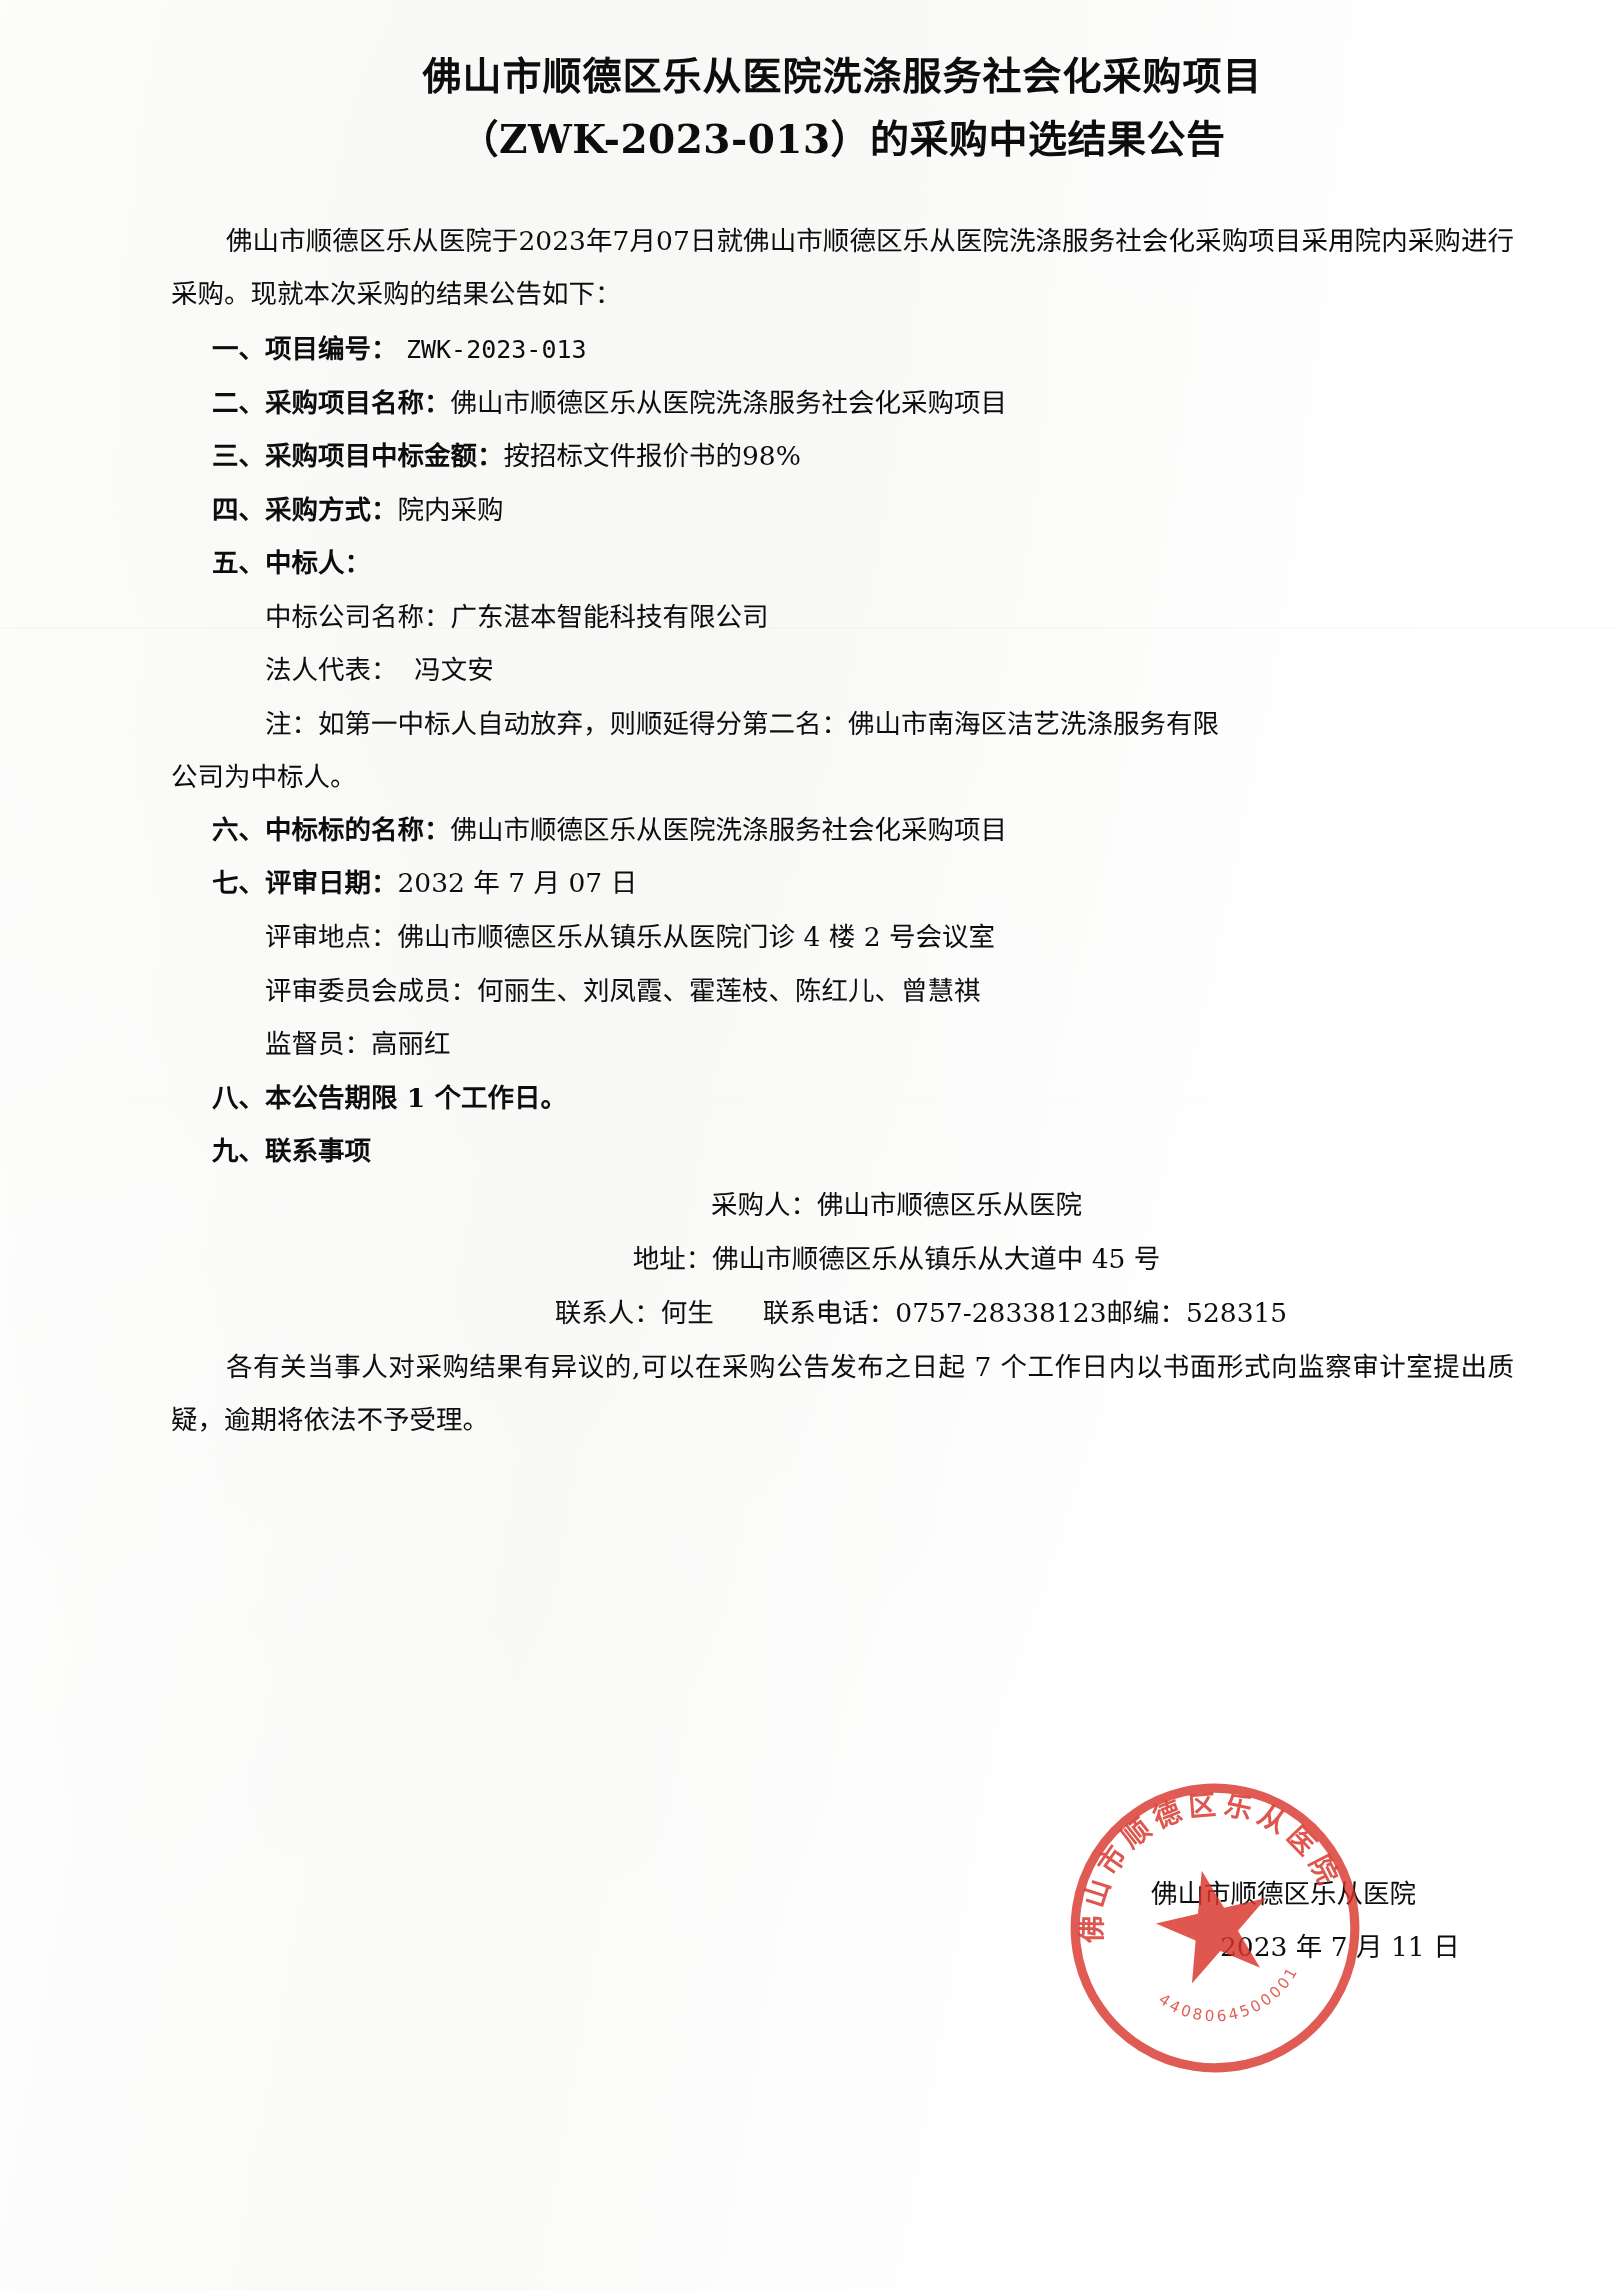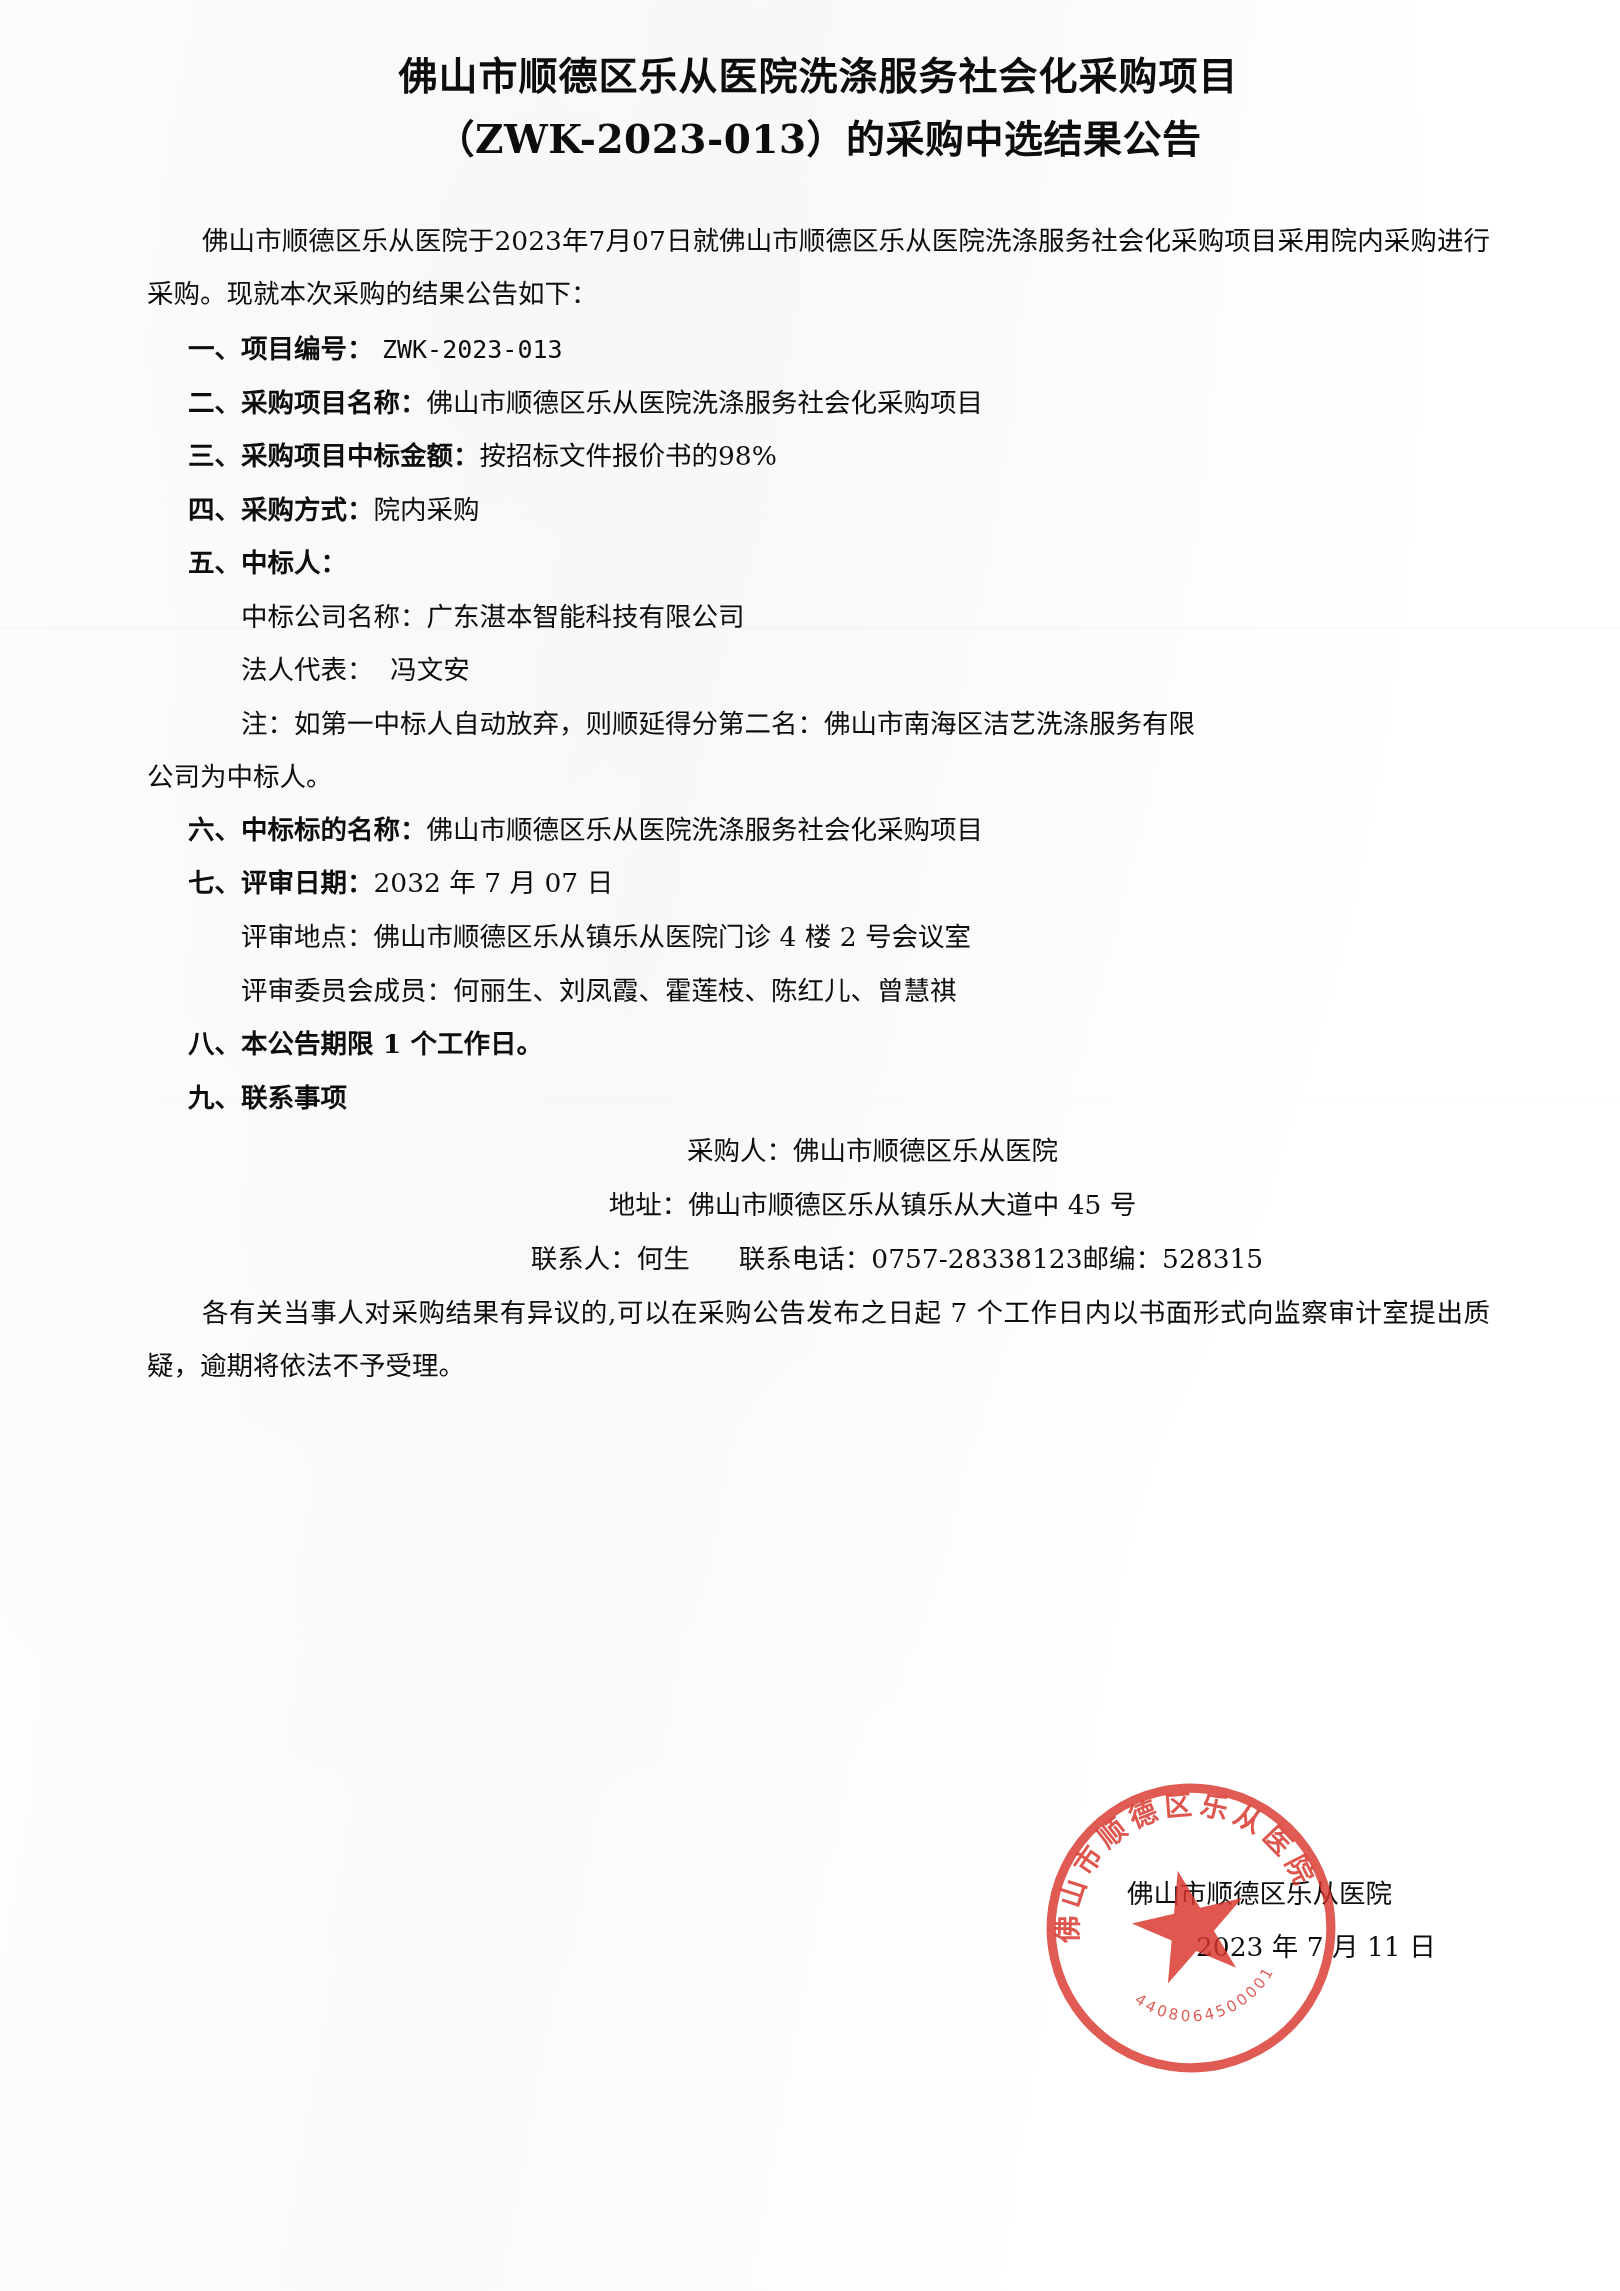--- a/index.html
+++ b/index.html
@@ -27,20 +27,21 @@
   }
   .scanline {
     position: absolute;
     background: rgba(0,0,0,0.045);
   }
 
   .page {
     position: absolute;
     inset: 0;
     padding: 8px;
+    margin-left: 24px;
   }
 
   .content {
     position: absolute;
     left: 147px;
     top: 45px;
     width: 1343px;
   }
 
   h1.doc-title {
@@ -209,20 +210,23 @@
       </p>
 
       <p class="sub">
         <span class="lbl">评审地点：</span><span class="val">佛山市顺德区乐从镇乐从医院门诊 4 楼 2 号会议室</span>
       </p>
 
       <p class="sub">
         <span class="lbl">评审委员会成员：</span><span class="val">何丽生、刘凤霞、霍莲枝、陈红儿、曾慧祺</span>
       </p>
 
+      <p class="sub">
+        <span class="lbl">监督员：</span><span class="val">高丽红</span>
+      </p>
 
       <p class="item">
         <span class="num">八、</span><span class="lbl">本公告期限 1 个工作日。</span>
       </p>
 
       <p class="item">
         <span class="num">九、</span><span class="lbl">联系事项</span>
       </p>
 
       <p class="contact-row">

